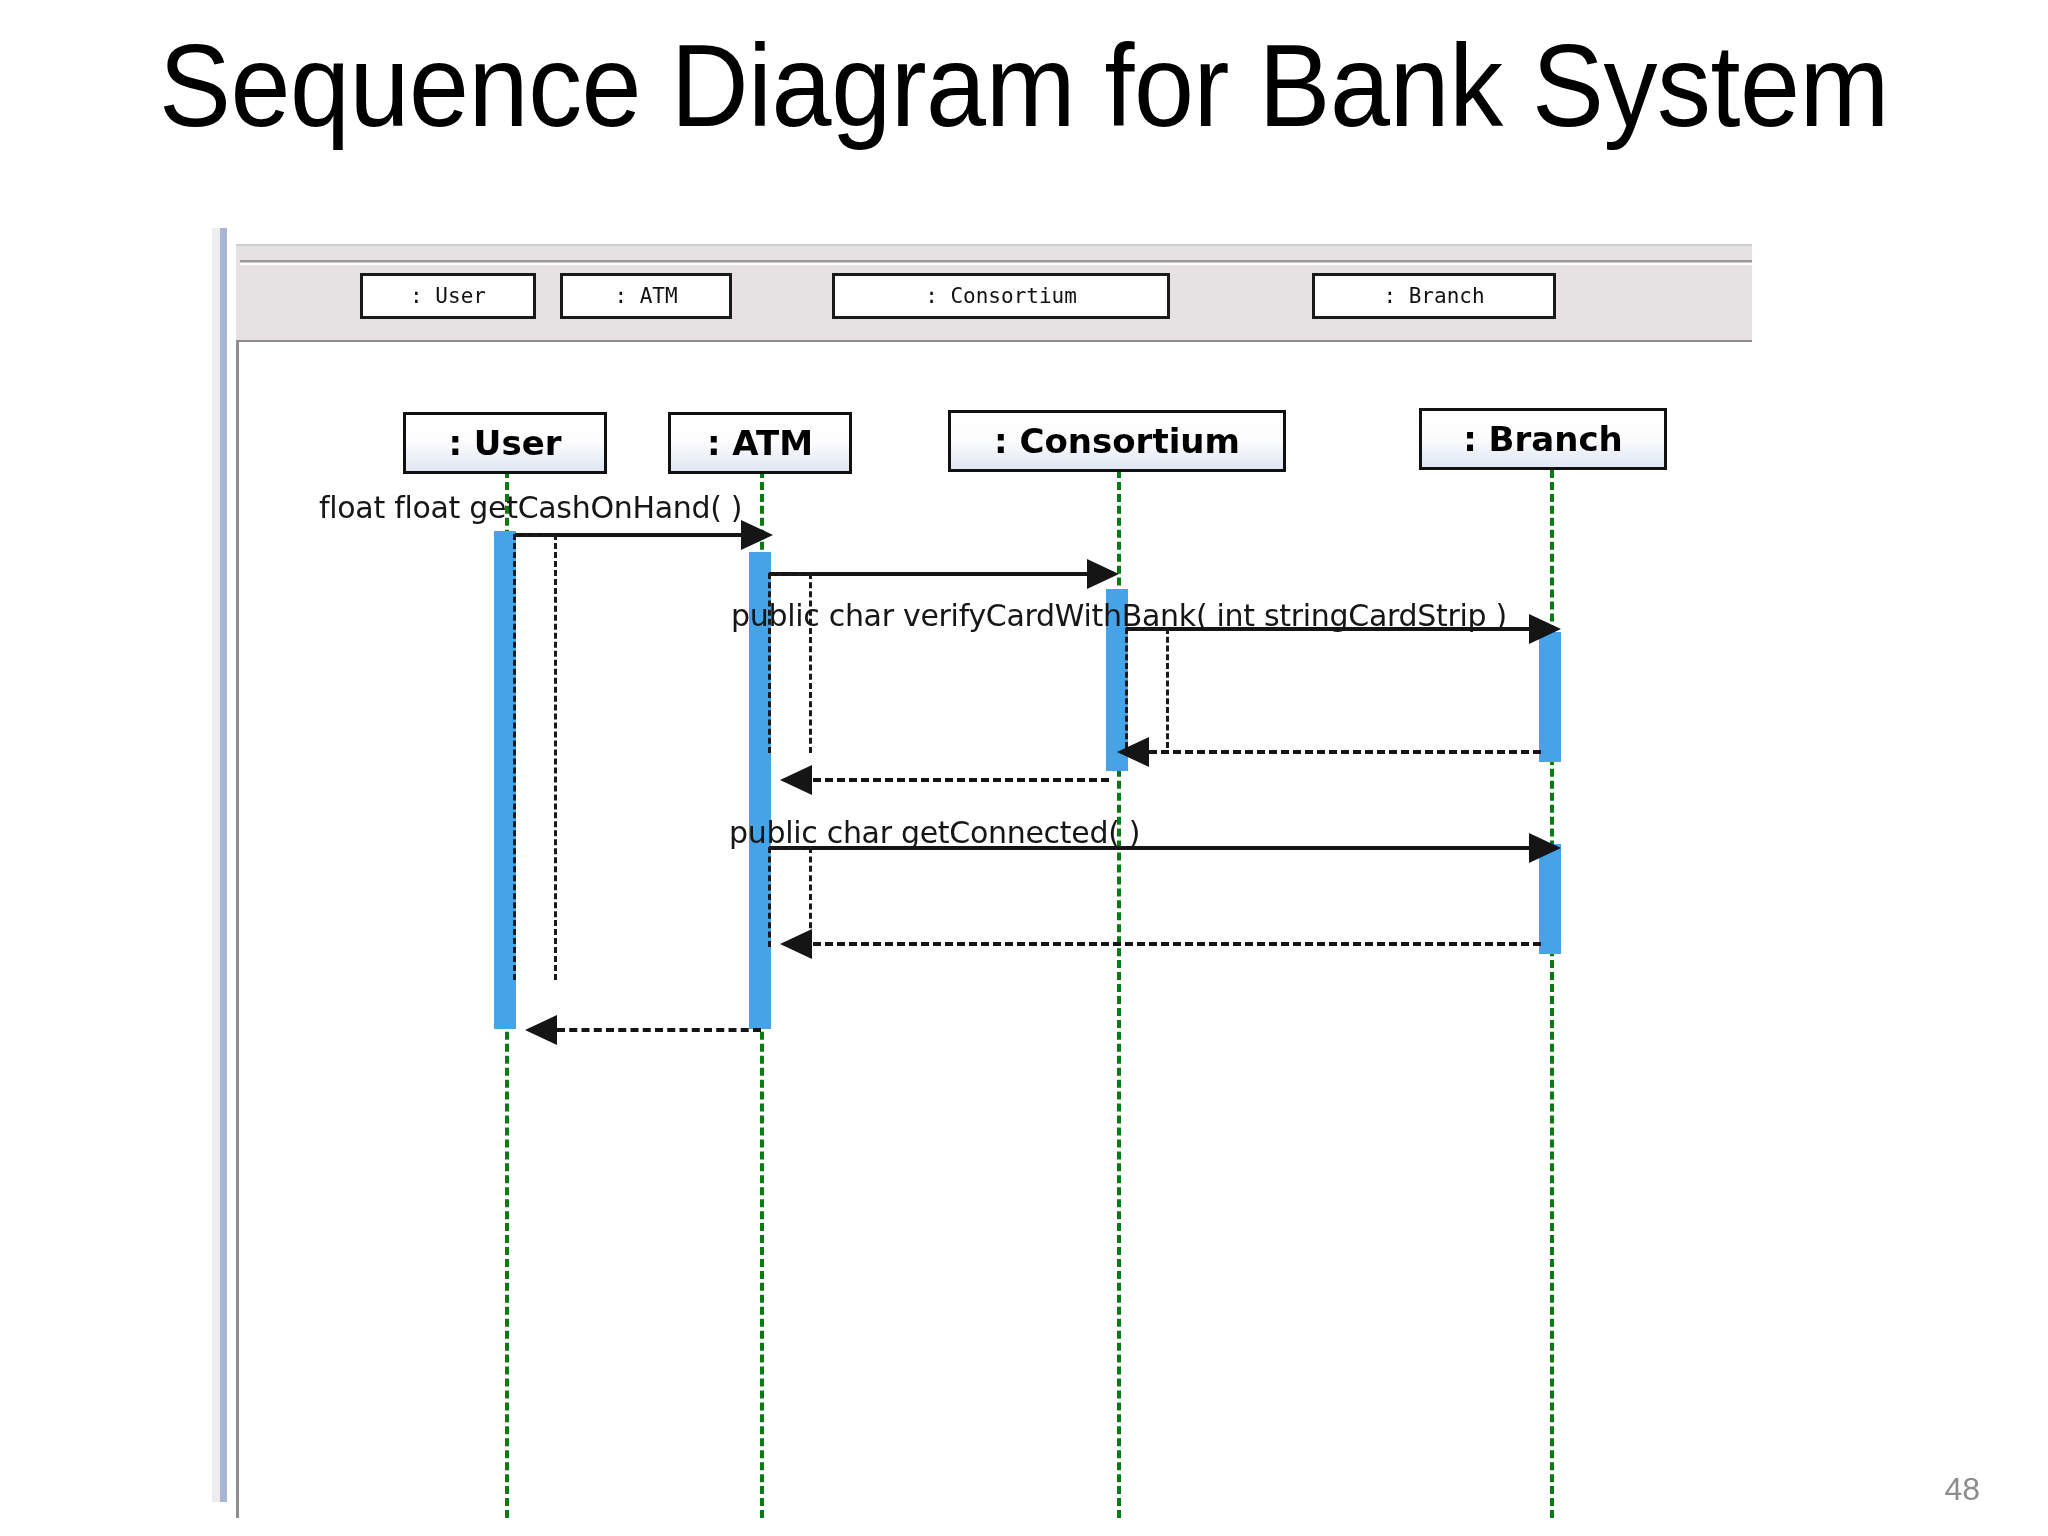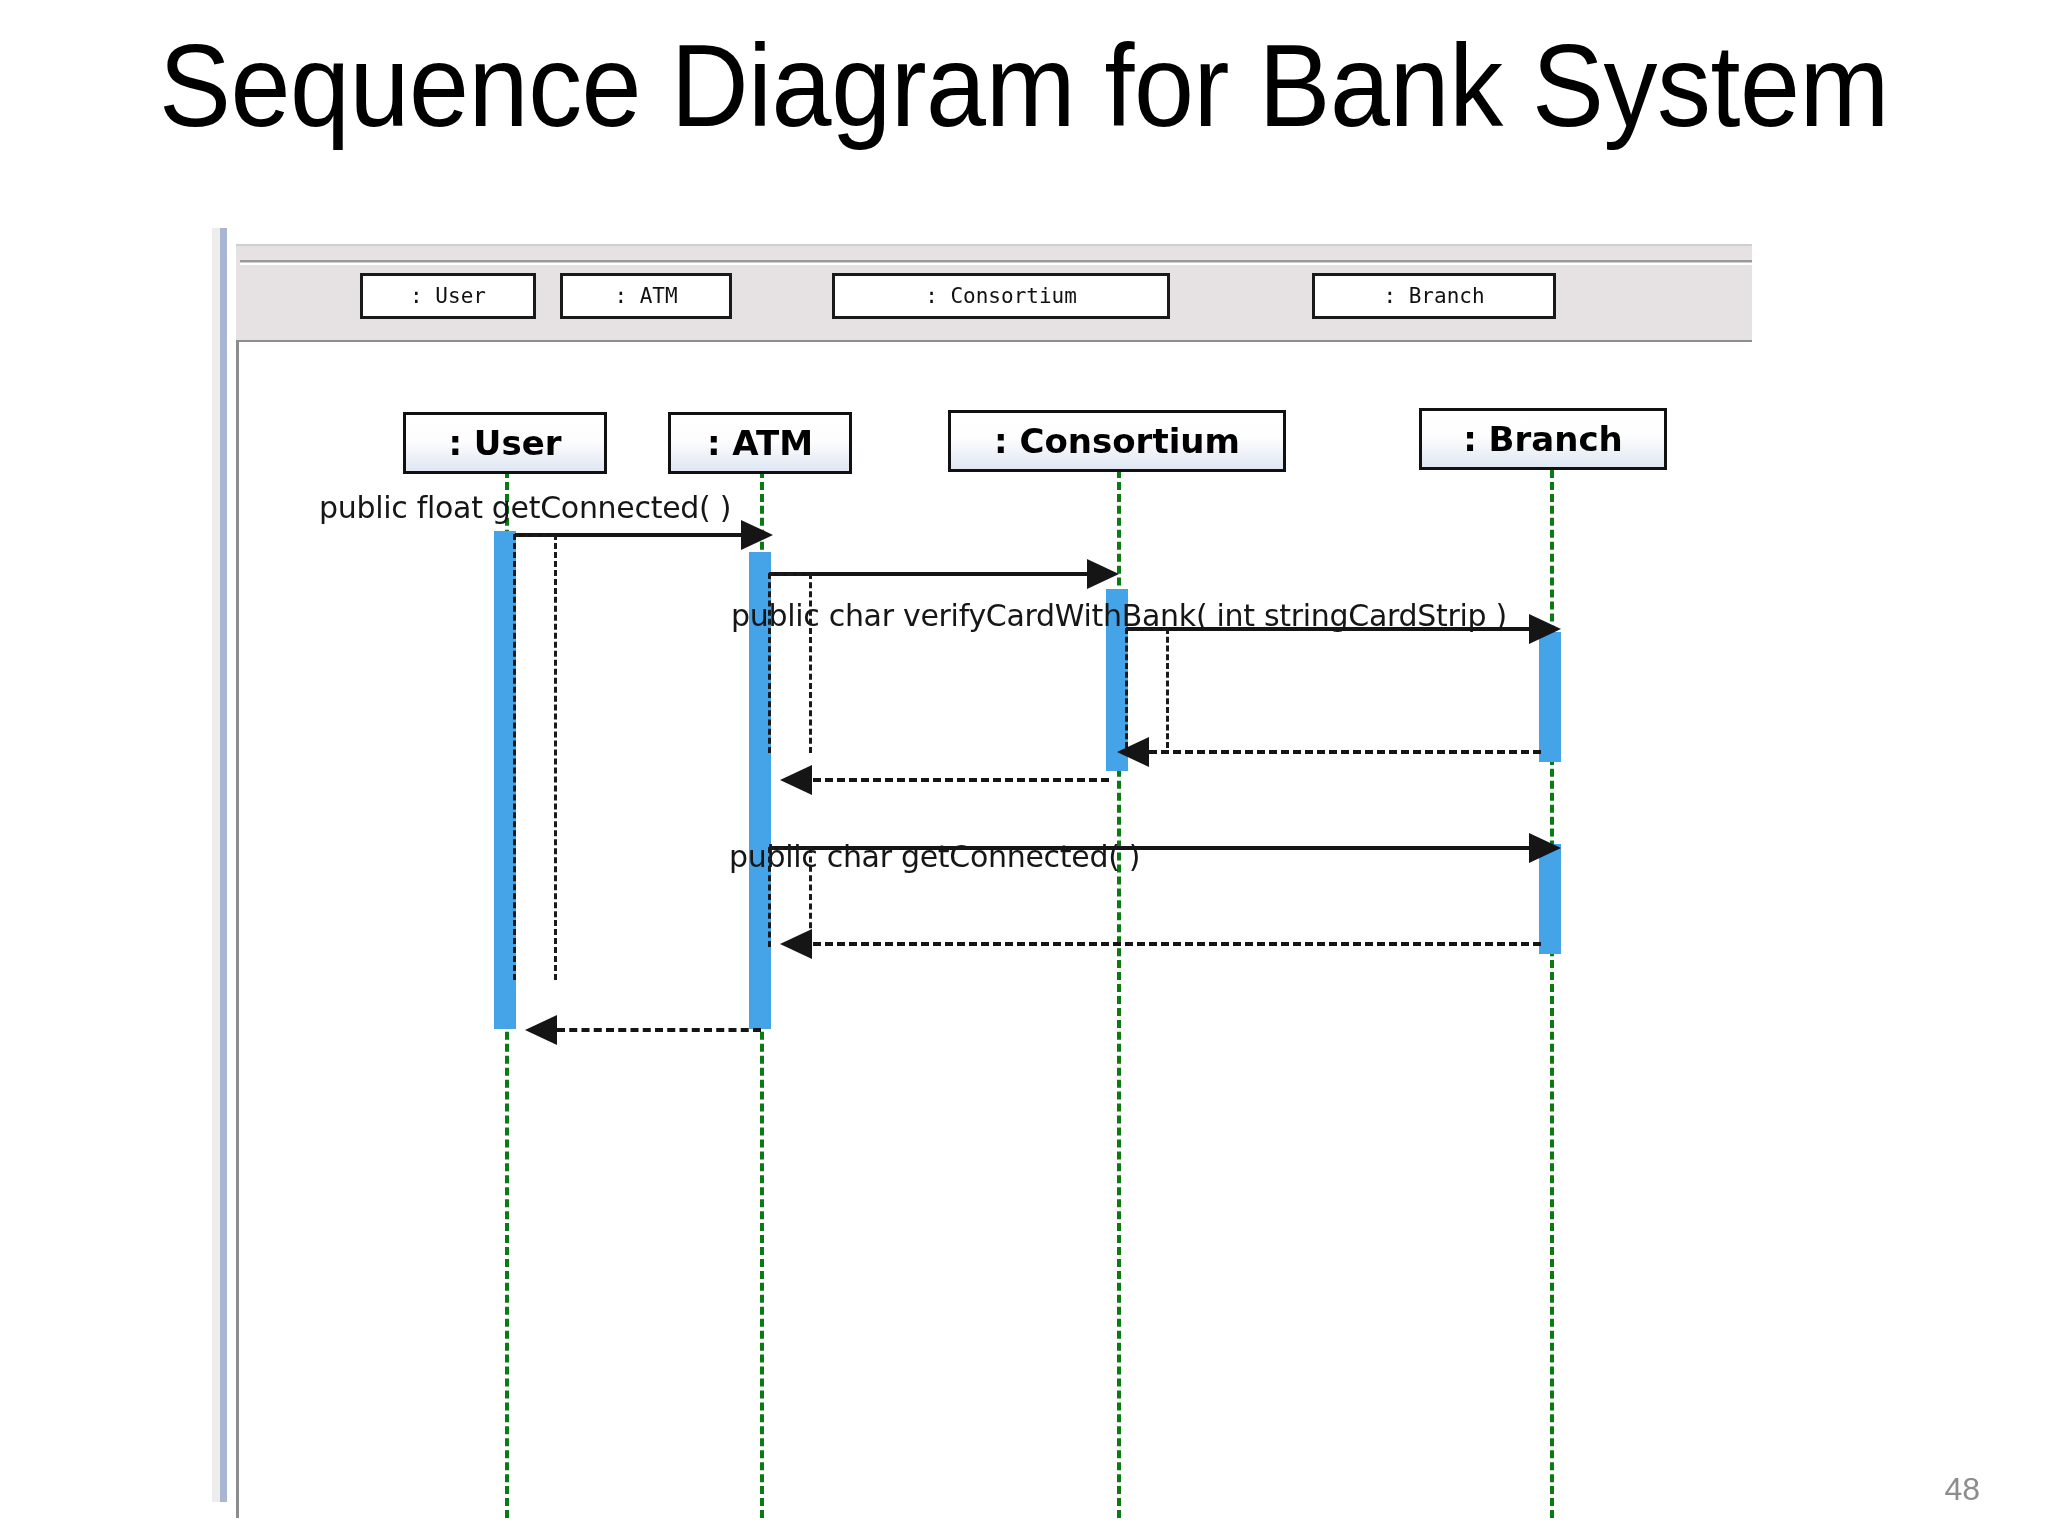--- a/index.html
+++ b/index.html
@@ -274,42 +274,42 @@
         <div class="activation" style="left:255px; top:189px; height:498px;"></div>
 
         <div class="activation" style="left:510px; top:210px; height:477px;"></div>
 
         <div class="activation" style="left:867px; top:247px; height:182px;"></div>
 
         <div class="activation" style="left:1300px; top:290px; height:130px;"></div>
 
         <div class="activation" style="left:1300px; top:502px; height:110px;"></div>
 
-        <div class="msg-label" style="left:80px; top:148px;">public float  getConnected( )</div>
+        <div class="msg-label" style="left:80px; top:148px;">float float  getCashOnHand( )</div>
         <div class="msg-line" style="left:276px; top:191px; width:246px;"></div>
         <div class="arrow-right" style="left:502px; top:178px;"></div>
 
         <div class="focus-rect-open" style="left:274px; top:192px; width:44px; height:446px;"></div>
 
         <div class="msg-line" style="left:530px; top:230px; width:338px;"></div>
         <div class="arrow-right" style="left:848px; top:217px;"></div>
         <div class="focus-rect-open" style="left:529px; top:231px; width:44px; height:180px;"></div>
 
         <div class="msg-label" style="left:492px; top:256px;">public char  verifyCardWithBank( int stringCardStrip )</div>
         <div class="msg-line" style="left:887px; top:285px; width:425px;"></div>
         <div class="arrow-right" style="left:1290px; top:272px;"></div>
         <div class="focus-rect-open" style="left:886px; top:286px; width:44px; height:120px;"></div>
 
         <div class="msg-line-dashed" style="left:910px; top:408px; width:392px;"></div>
         <div class="arrow-left" style="left:878px; top:395px;"></div>
 
         <div class="msg-line-dashed" style="left:574px; top:436px; width:296px;"></div>
         <div class="arrow-left" style="left:541px; top:423px;"></div>
 
-        <div class="msg-label" style="left:490px; top:473px;margin-top:24px;">public char  getConnected( )</div>
+        <div class="msg-label" style="left:490px; top:473px;">public char  getConnected( )</div>
         <div class="msg-line" style="left:530px; top:504px; width:782px;"></div>
         <div class="arrow-right" style="left:1290px; top:491px;"></div>
         <div class="focus-rect-open" style="left:529px; top:505px; width:44px; height:100px;"></div>
 
         <div class="msg-line-dashed" style="left:574px; top:600px; width:728px;"></div>
         <div class="arrow-left" style="left:541px; top:587px;"></div>
 
         <div class="msg-line-dashed" style="left:318px; top:686px; width:204px;"></div>
         <div class="arrow-left" style="left:286px; top:673px;"></div>
 

